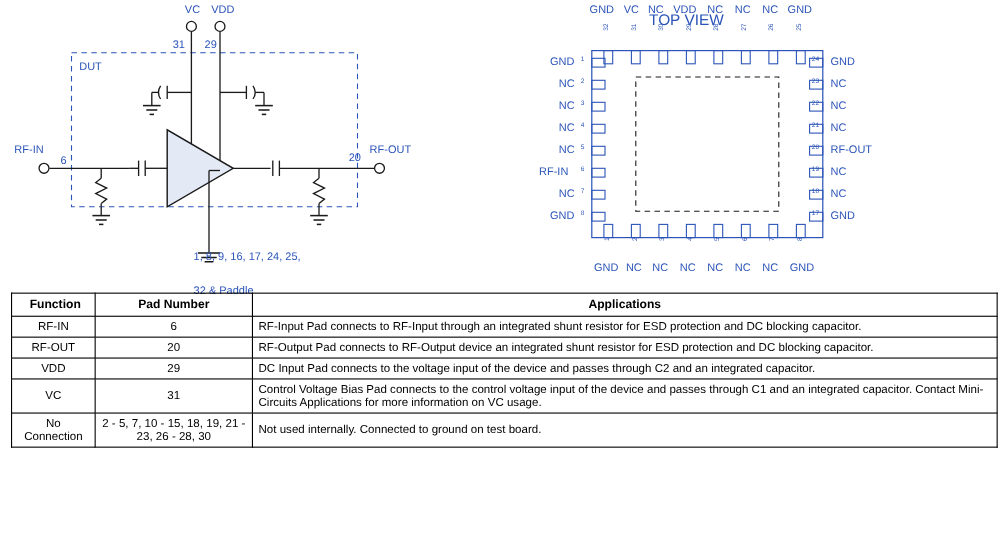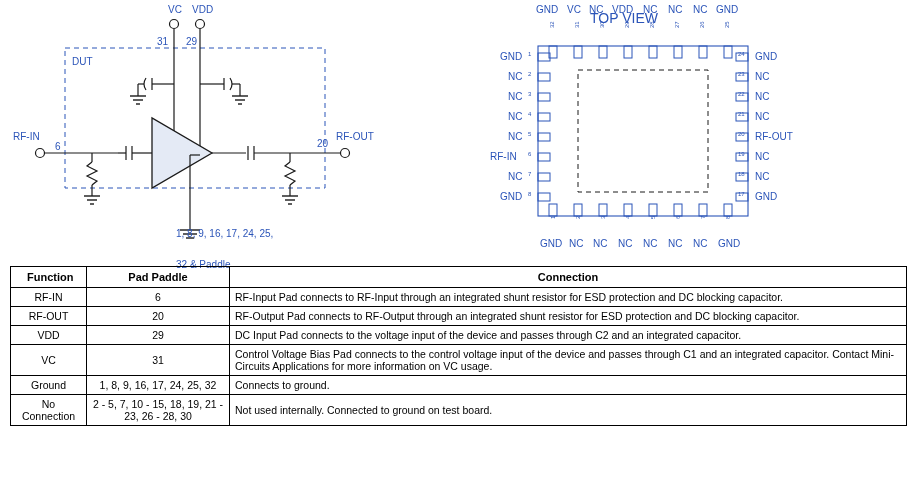--- a/index.html
+++ b/index.html
@@ -321,49 +321,44 @@
   <div class="table-wrap">
     <table class="pad-table">
       <colgroup>
         <col class="w-func">
         <col class="w-pad">
         <col class="w-desc">
       </colgroup>
       <thead>
         <tr>
           <th>Function</th>
-          <th>Pad Paddle</th>
-          <th>Connection</th>
+          <th>Pad Number</th>
+          <th>Applications</th>
         </tr>
       </thead>
       <tbody>
         <tr>
           <td class="c-func">RF-IN</td>
           <td class="c-pad">6</td>
           <td class="c-desc">RF-Input Pad connects to RF-Input through an integrated shunt resistor for ESD protection and DC blocking capacitor.</td>
         </tr>
         <tr>
           <td class="c-func">RF-OUT</td>
           <td class="c-pad">20</td>
-          <td class="c-desc">RF-Output Pad connects to RF-Output through an integrated shunt resistor for ESD protection and DC blocking capacitor.</td>
+          <td class="c-desc">RF-Output Pad connects to RF-Output device an integrated shunt resistor for ESD protection and DC blocking capacitor.</td>
         </tr>
         <tr>
           <td class="c-func">VDD</td>
           <td class="c-pad">29</td>
           <td class="c-desc">DC Input Pad connects to the voltage input of the device and passes through C2 and an integrated capacitor.</td>
         </tr>
         <tr>
           <td class="c-func">VC</td>
           <td class="c-pad">31</td>
           <td class="c-desc">Control Voltage Bias Pad connects to the control voltage input of the device and passes through C1 and an integrated capacitor. Contact Mini-Circuits Applications for more information on VC usage.</td>
-        </tr>
-        <tr>
-          <td class="c-func">Ground</td>
-          <td class="c-pad">1, 8, 9, 16, 17, 24, 25, 32</td>
-          <td class="c-desc">Connects to ground.</td>
         </tr>
         <tr>
           <td class="c-func">No Connection</td>
           <td class="c-pad">2 - 5, 7, 10 - 15, 18, 19, 21 - 23, 26 - 28, 30</td>
           <td class="c-desc">Not used internally. Connected to ground on test board.</td>
         </tr>
       </tbody>
     </table>
   </div>
 </div>

